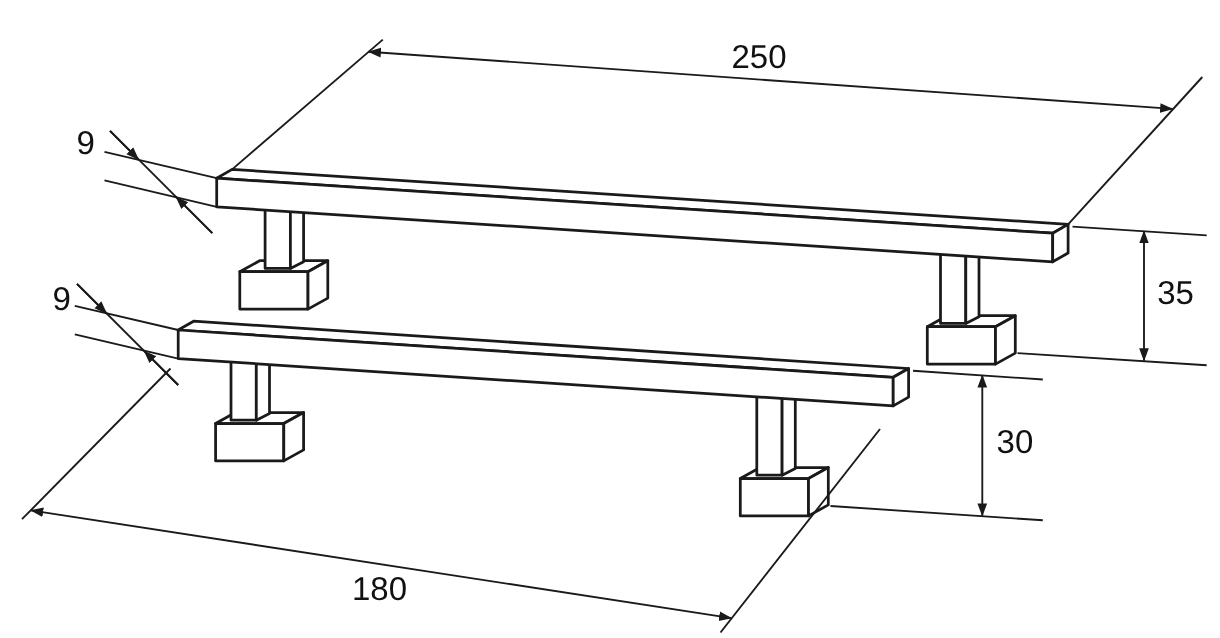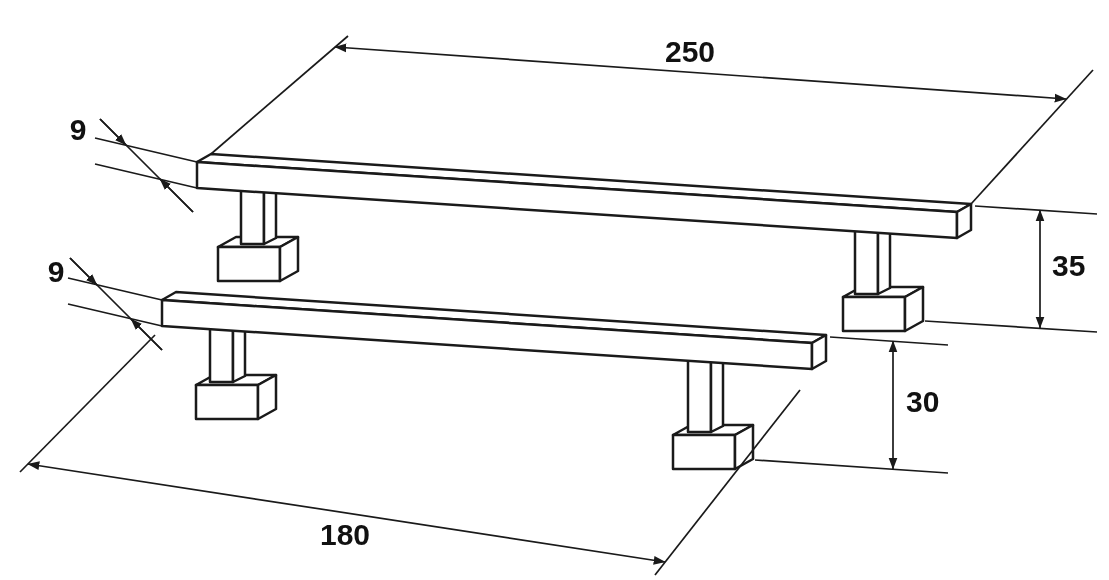--- a/index.html
+++ b/index.html
@@ -6,21 +6,20 @@
     margin: 0;
     padding: 0;
     background: #ffffff;
   }
   .canvas {
     position: relative;
     width: 1109px;
     height: 580px;
     background: #ffffff;
     overflow: hidden;
-    font-weight: bold;
   }
   svg { display: block; }
   .obj polygon {
     fill: #ffffff;
     stroke: #1a1a1a;
     stroke-width: 2.5;
     stroke-linejoin: round;
   }
   .dim line {
     stroke: #1a1a1a;

